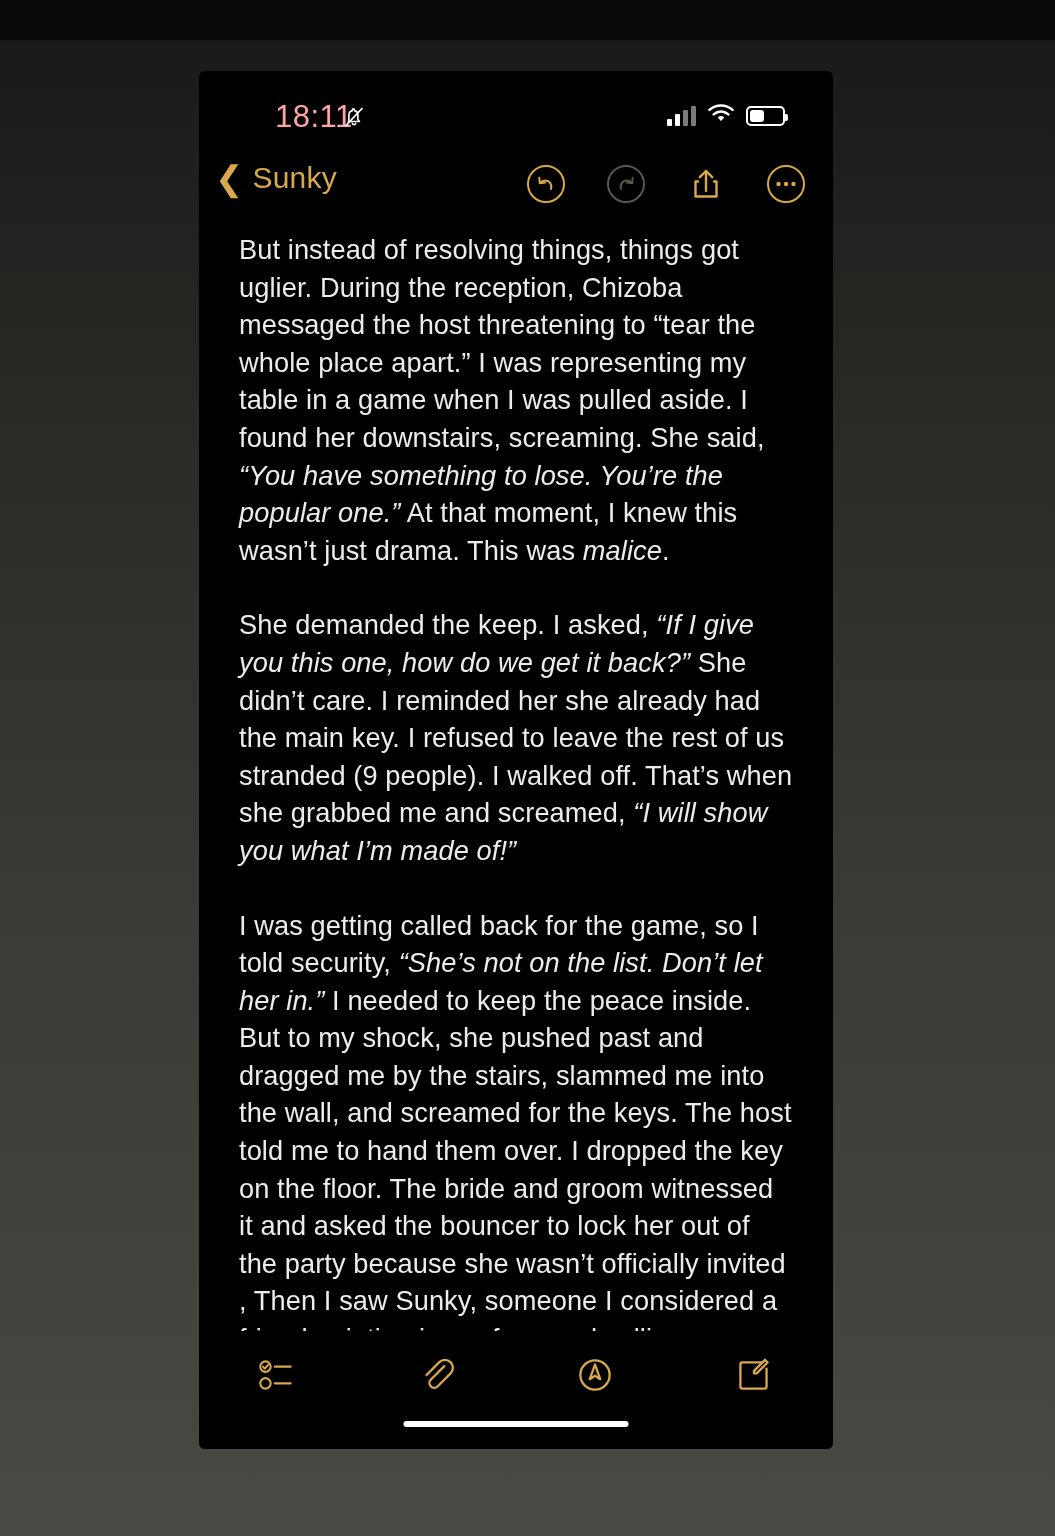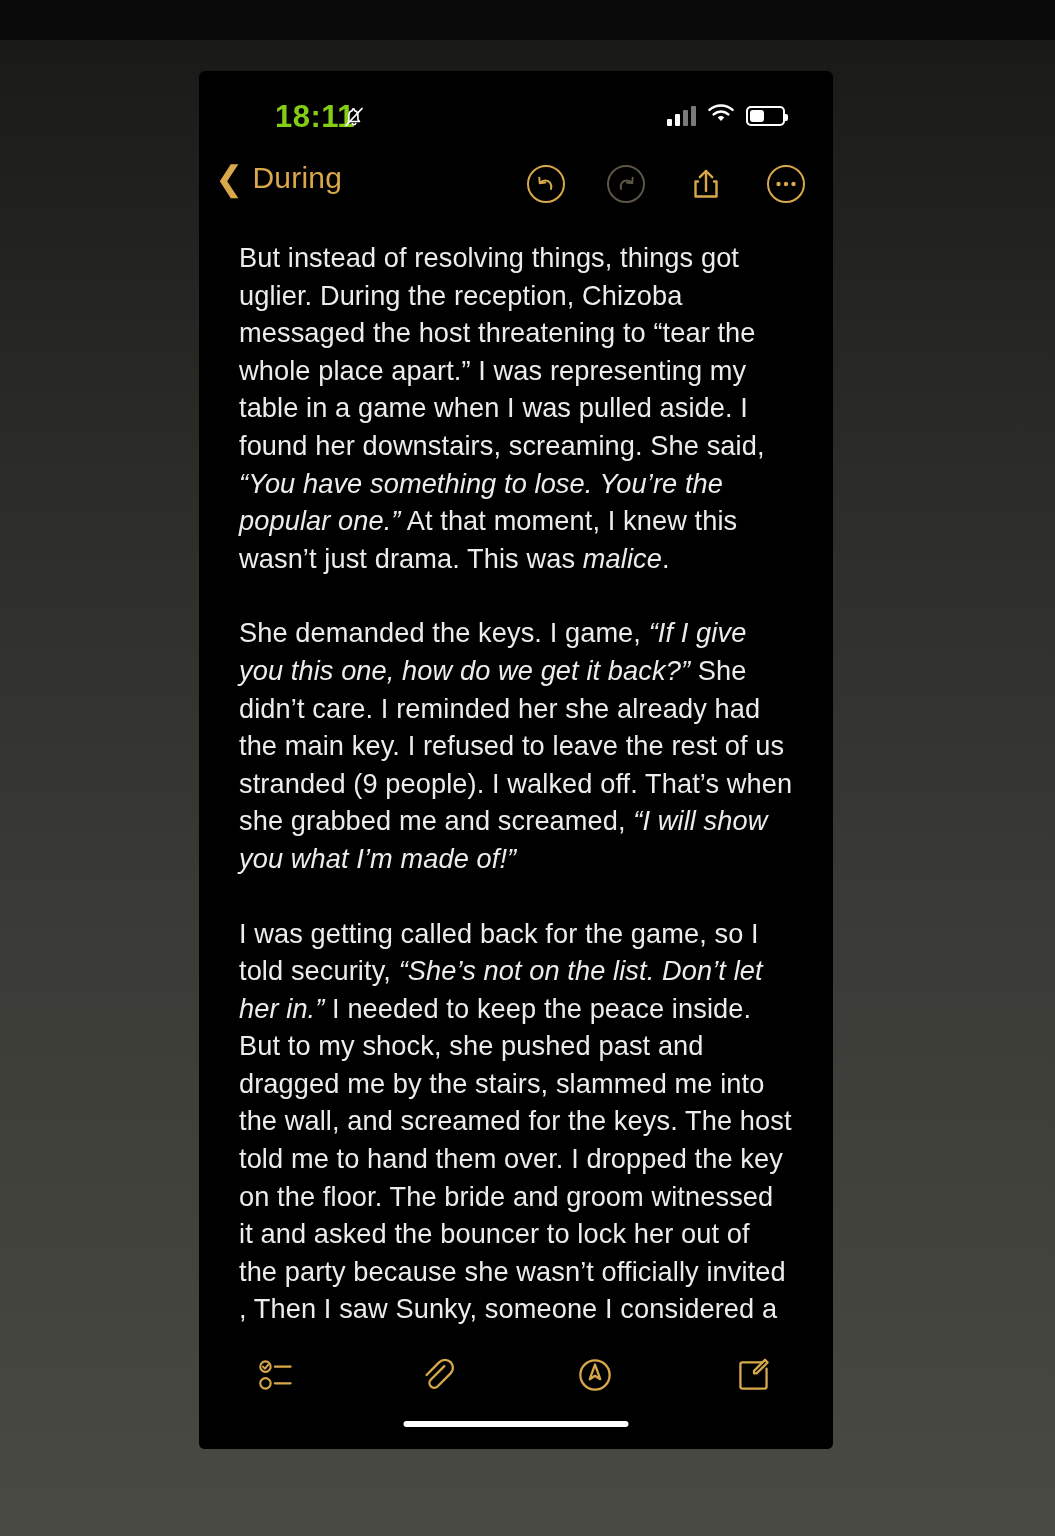--- a/index.html
+++ b/index.html
@@ -42,23 +42,23 @@
   
   .status-bar {
     position: relative;
     height: 78px;
     width: 100%;
   }
   .status-time {
     position: absolute;
     left: 76px;
     top: 28px;
-    color: #84cc16;
+    color: #fca5a5;
     font-size: 31px;
-    font-weight: bold;
+    font-weight: normal;
     letter-spacing: 0.5px;
   }
   .status-bell {
     position: absolute;
     left: 143px;
     top: 33px;
     width: 24px;
     height: 26px;
   }
   .status-right {
@@ -157,21 +157,21 @@
   .note-body {
     padding: 8px 40px 0 40px;
     color: #ececec;
     font-size: 27.2px;
     line-height: 37.6px;
     letter-spacing: 0.1px;
     height: 1110px;
     overflow: hidden;
   }
   .note-body p {
-    margin: 8px 0 37px 0;
+    margin: 0 0 37px 0;
   }
   .note-body em {
     font-style: italic;
   }
 
   
   .bottom-bar {
     position: absolute;
     left: 0;
     bottom: 0;
@@ -237,21 +237,21 @@
         </div>
         <div class="battery">
           <div class="fill" style="width: 40%;"></div>
         </div>
       </div>
     </div>
 
     <div class="nav-bar">
       <div class="nav-back">
         <span class="chev">❮</span>
-        <span class="lbl">During</span>
+        <span class="lbl">Sunky</span>
       </div>
 
       <div class="nav-actions">
         <div class="act">
           <svg viewBox="0 0 40 40" width="40" height="40">
             <circle cx="20" cy="20" r="18" fill="none" stroke="#d8a84a" stroke-width="2"></circle>
             <path d="M25 25c1.2-4.6-1.2-8.2-5.6-8.4-2.2-.1-4 .8-5.3 2.2" fill="none" stroke="#d8a84a" stroke-width="2" stroke-linecap="round"></path>
             <path d="M13.3 13.8l.5 5.4 5.4-.6" fill="none" stroke="#d8a84a" stroke-width="2" stroke-linecap="round" stroke-linejoin="round"></path>
           </svg>
         </div>
@@ -275,21 +275,21 @@
             <circle cx="12.5" cy="20" r="2.2" fill="#d8a84a"></circle>
             <circle cx="20" cy="20" r="2.2" fill="#d8a84a"></circle>
             <circle cx="27.5" cy="20" r="2.2" fill="#d8a84a"></circle>
           </svg>
         </div>
       </div>
     </div>
 
     <div class="note-body" id="note-body">
         <p><span>But instead of resolving things, things got uglier. During the reception, Chizoba messaged the host threatening to “tear the whole place apart.” I was representing my table in a game when I was pulled aside. I found her downstairs, screaming. She said, </span><em>“You have something to lose. You’re the popular one.”</em><span> At that moment, I knew this wasn’t just drama. This was </span><em>malice</em><span>.</span></p>
-        <p><span>She demanded the keys. I game, </span><em>“If I give you this one, how do we get it back?”</em><span> She didn’t care. I reminded her she already had the main key. I refused to leave the rest of us stranded (9 people). I walked off. That’s when she grabbed me and screamed, </span><em>“I will show you what I’m made of!”</em></p>
+        <p><span>She demanded the keep. I asked, </span><em>“If I give you this one, how do we get it back?”</em><span> She didn’t care. I reminded her she already had the main key. I refused to leave the rest of us stranded (9 people). I walked off. That’s when she grabbed me and screamed, </span><em>“I will show you what I’m made of!”</em></p>
         <p><span>I was getting called back for the game, so I told security, </span><em>“She’s not on the list. Don’t let her in.”</em><span> I needed to keep the peace inside. But to my shock, she pushed past and dragged me by the stairs, slammed me into the wall, and screamed for the keys. The host told me to hand them over. I dropped the key on the floor. The bride and groom witnessed it and asked the bouncer to lock her out of the party because she wasn’t officially invited , Then I saw Sunky,  someone I considered a friend  pointing in my face and calling me a bad person.</span></p>
       </div>
 
     <div class="bottom-bar">
       <div class="slot">
         <svg viewBox="0 0 44 44" width="46" height="46">
           <circle cx="10" cy="14" r="5" fill="none" stroke="#d8a84a" stroke-width="2"></circle>
           <path d="M7.6 14l1.8 1.9 3.2-3.6" fill="none" stroke="#d8a84a" stroke-width="2" stroke-linecap="round" stroke-linejoin="round"></path>
           <line x1="19" y1="14" x2="34" y2="14" stroke="#d8a84a" stroke-width="2.2" stroke-linecap="round"></line>
           <circle cx="10" cy="30" r="5" fill="none" stroke="#d8a84a" stroke-width="2"></circle>

